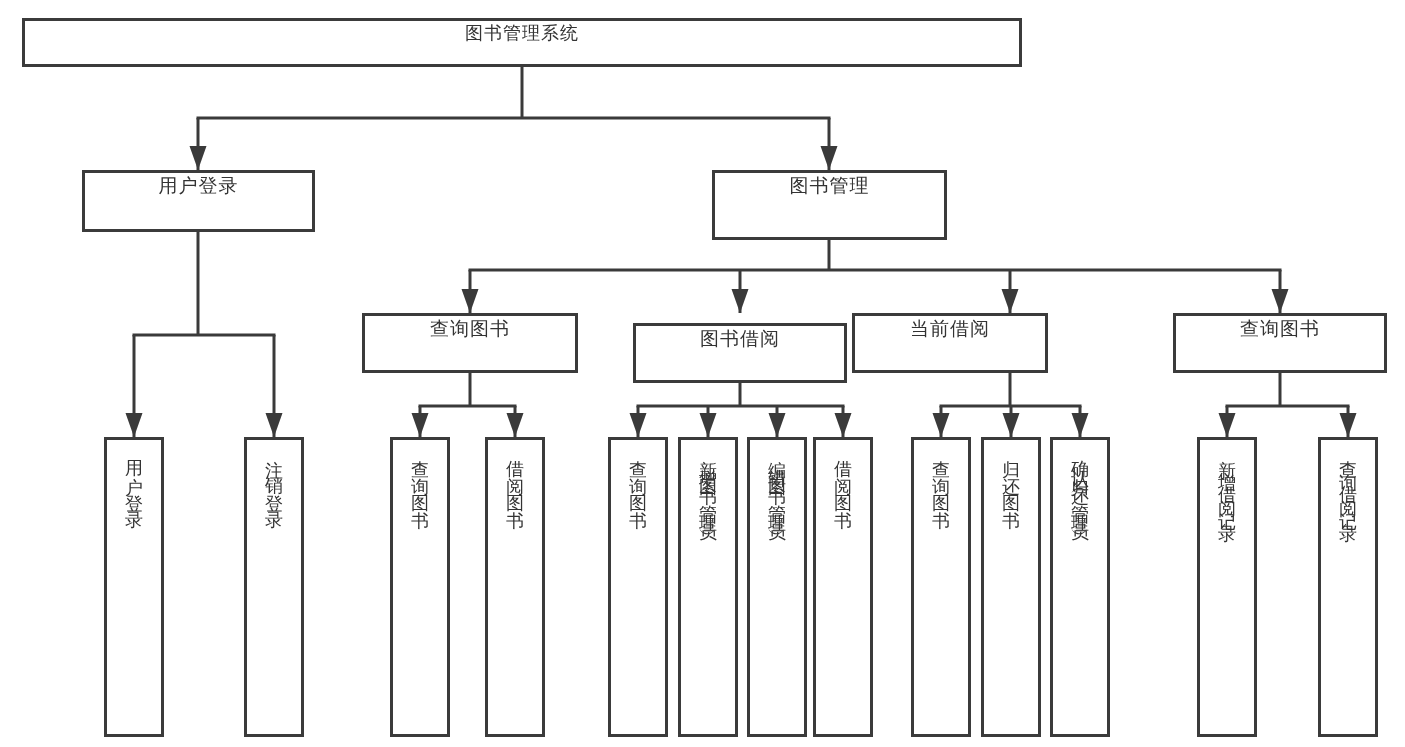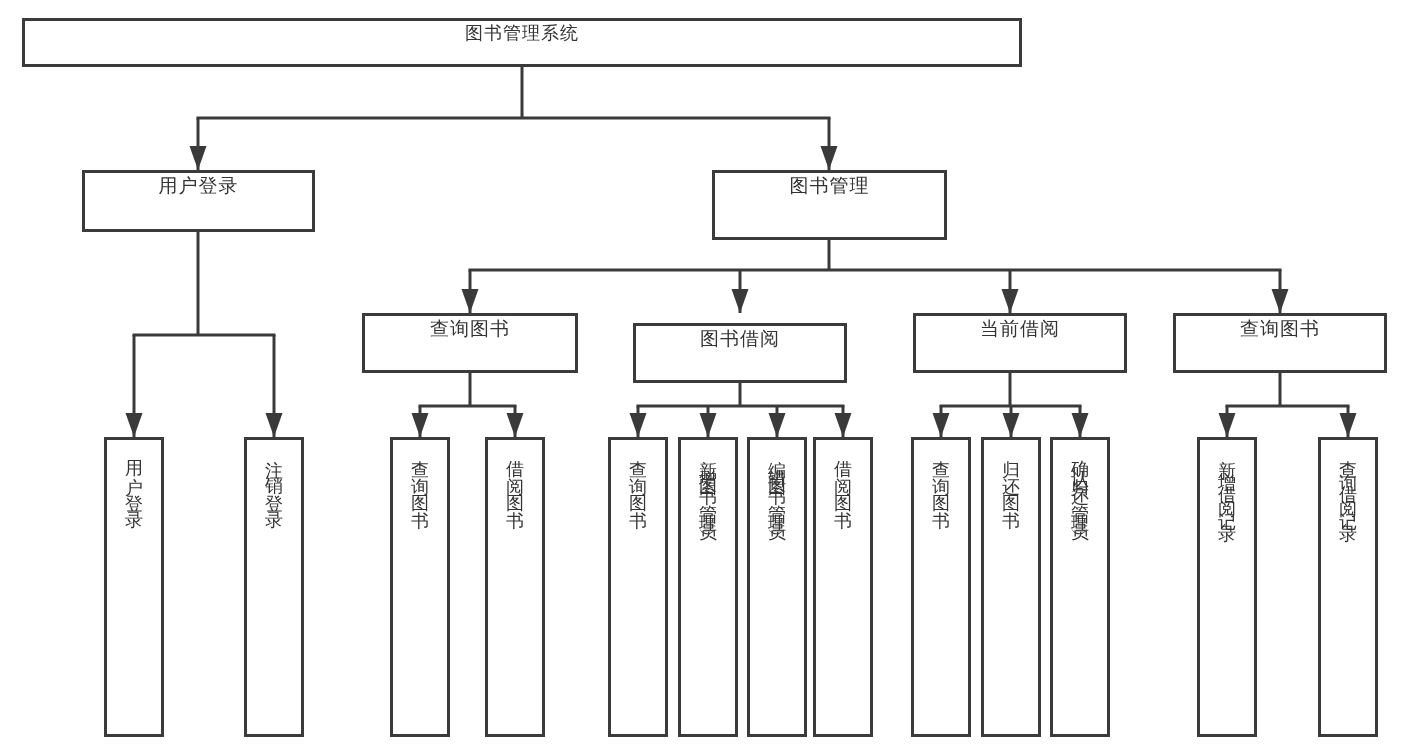--- a/index.html
+++ b/index.html
@@ -91,21 +91,21 @@
   <div class="box" style="left:712px;top:170px;width:235px;height:70px">
     <span class="hlabel">图书管理</span>
   </div>
 
   <div class="box" style="left:362px;top:313px;width:216px;height:60px">
     <span class="hlabel">查询图书</span>
   </div>
   <div class="box" style="left:633px;top:323px;width:214px;height:60px">
     <span class="hlabel">图书借阅</span>
   </div>
-  <div class="box" style="left:913px;top:313px;width:214px;height:60px">
+  <div class="box" style="left:852px;top:313px;width:196px;height:60px">
     <span class="hlabel">当前借阅</span>
   </div>
   <div class="box" style="left:1173px;top:313px;width:214px;height:60px">
     <span class="hlabel">查询图书</span>
   </div>
 
   <div class="box vbox" style="left:104px;top:437px;width:60px;height:300px">
     <span class="vtext" style="letter-spacing: 17px;">用户登录</span>
   </div>
   <div class="box vbox" style="left:244px;top:437px;width:60px;height:300px">

